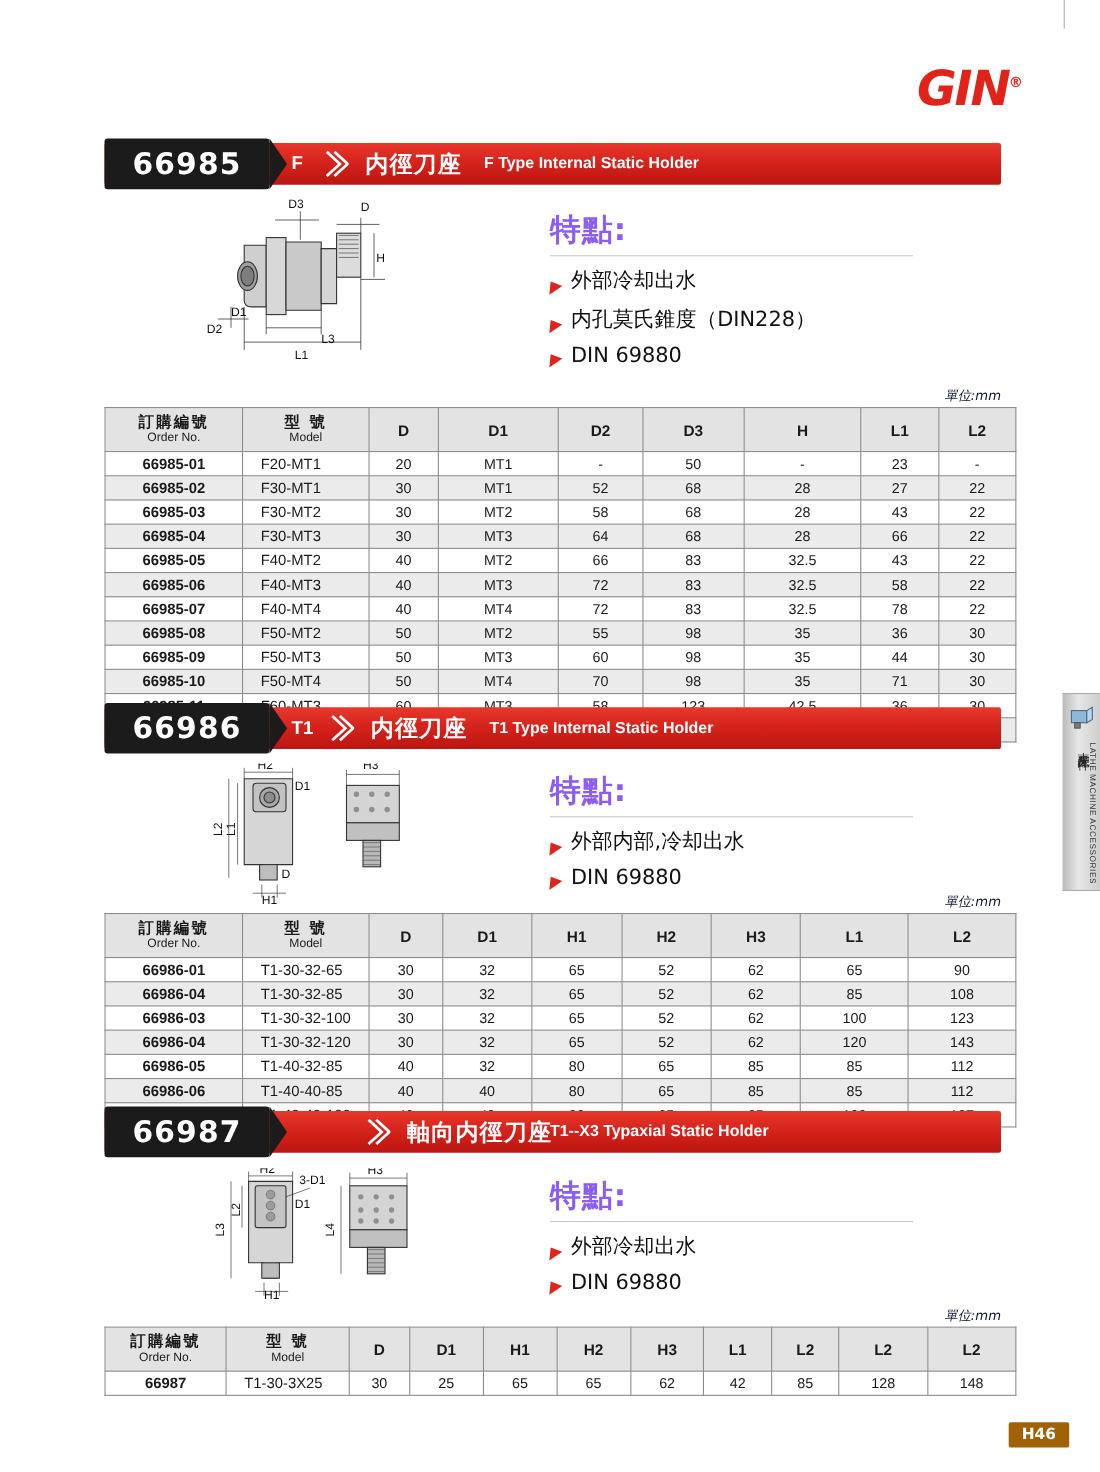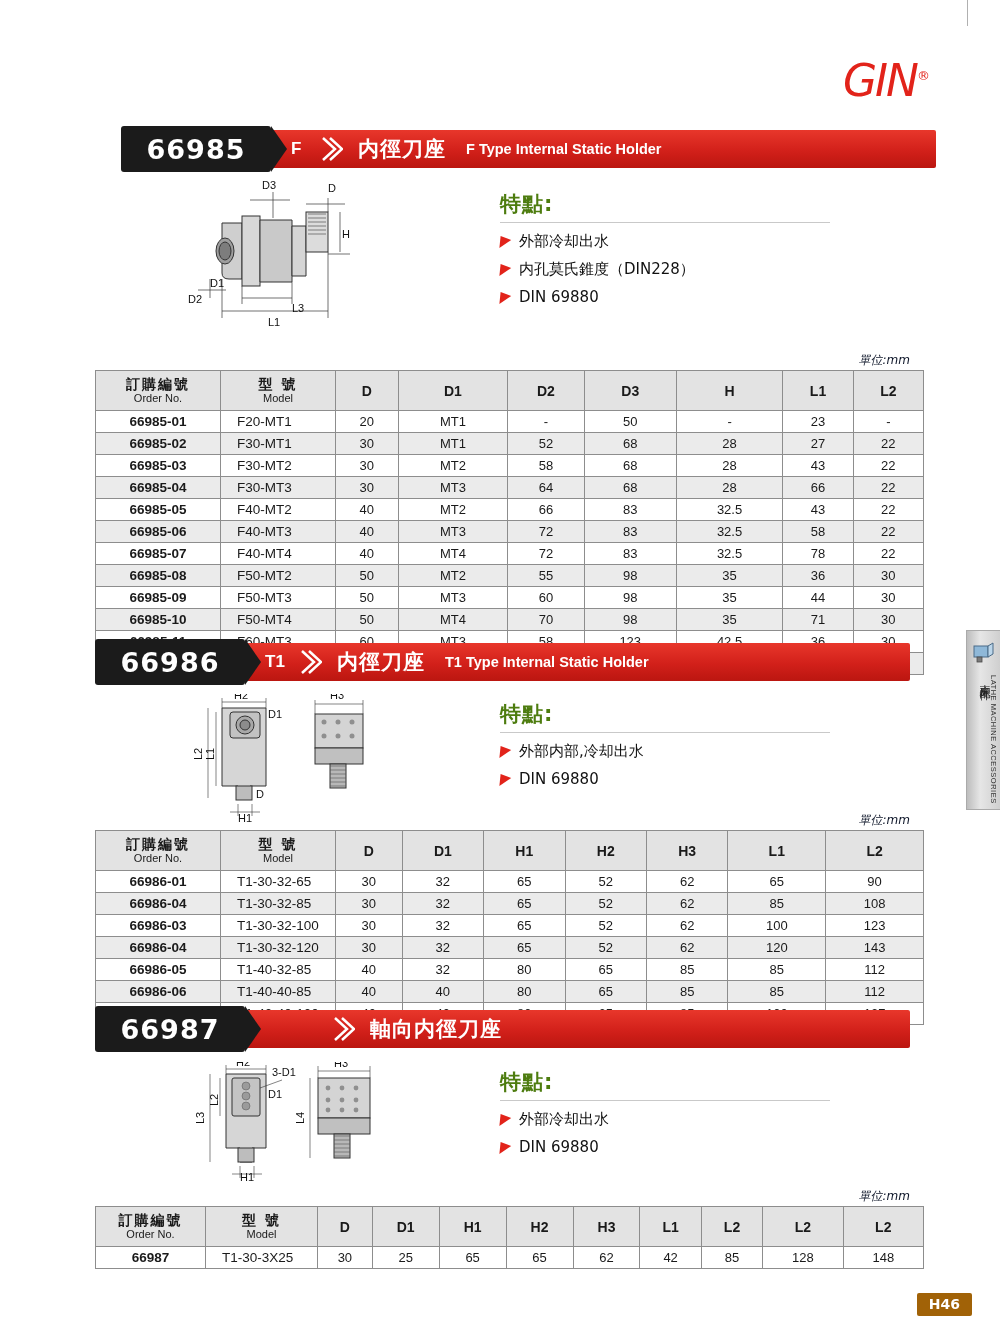--- a/index.html
+++ b/index.html
@@ -17,21 +17,21 @@
 
   
   .corner-tick {
     position: absolute; top: 0; right: 32px; width: 1px; height: 26px;
     background: #b0b0b0;
   }
 
   
   .logo {
     position: absolute; top: 55px; right: 72px;
-    font-size: 44px; font-weight: normal; font-style: italic;
+    font-size: 44px; font-weight: bold; font-style: italic;
     letter-spacing: -2px;
     color: #e2231a;
     font-family: "DejaVu Sans", sans-serif;
   }
   .logo .tm { font-size: 13px; vertical-align: super; font-style: normal; }
 
   
   .bar {
     position: absolute; left: 95px; width: 815px; height: 38px;
   }
@@ -72,28 +72,28 @@
     font-family: "DejaVu Sans", sans-serif;
   }
   .bar .title-en {
     position: absolute; top: 0; height: 38px; display: flex; align-items: center;
     color: #fff; font-size: 14.5px; font-weight: bold;
   }
 
   
   .features { position: absolute; }
   .feat-title {
-    font-size: 21px; font-weight: bold; color: #4d7c0f; letter-spacing: 1px;
+    font-size: 28px; font-weight: bold; color: #8b5cf6; letter-spacing: 1px;
     font-family: "DejaVu Sans", sans-serif;
     border-bottom: 1.5px solid #c9c9c9;
     padding-bottom: 4px; width: 330px;
   }
   .feat-item {
-    display: flex; align-items: flex-start; margin-top: 9px;
-    font-size: 15px; color: #111;
+    display: flex; align-items: flex-end; margin-top: 9px;
+    font-size: 19px; color: #111;
     font-family: "DejaVu Sans", sans-serif;
   }
   .feat-item .tri {
     width: 0; height: 0; margin-right: 8px; margin-top: 4px;
     border-left: 11px solid #e2231a;
     border-top: 4px solid transparent;
     border-bottom: 8px solid transparent;
     transform: skewX(-6deg);
     flex: none;
   }
@@ -170,21 +170,21 @@
 </style>
 </head>
 <body>
 
 <div class="page">
 
   <div class="corner-tick"></div>
 
   <div class="logo"><span>GIN</span><span class="tm">®</span></div>
 
-  <div class="bar" style="top:130px;margin-left:26px;">
+  <div class="bar" style="top:130px;">
     <div class="bar-bg"></div>
     <div class="blackbox">
       <span class="num">66985</span>
     </div>
     <div class="type" style="left:170px;">F</div>
     <div class="chev" style="left:200px;">
       <svg width="22" height="24" viewBox="0 0 22 24">
           <path d="M2 1 L14 12 L2 23" fill="none" stroke="#ffffff" stroke-width="2.5"></path>
           <path d="M9 1 L21 12 L9 23" fill="none" stroke="#ffffff" stroke-width="2.5"></path>
         </svg>
@@ -606,20 +606,21 @@
       <span class="num">66987</span>
     </div>
     <div class="type" style="left:170px;margin-top:47px;">T1-X3</div>
     <div class="chev" style="left:238px;">
       <svg width="22" height="24" viewBox="0 0 22 24">
           <path d="M2 1 L14 12 L2 23" fill="none" stroke="#ffffff" stroke-width="2.5"></path>
           <path d="M9 1 L21 12 L9 23" fill="none" stroke="#ffffff" stroke-width="2.5"></path>
         </svg>
     </div>
     <div class="title-cn" style="left:275px;">軸向内徑刀座</div>
+    <div class="title-en" style="left:405px;">T1--X3 Typaxial Static Holder</div>
   </div>
 
   <div class="draw" style="left:190px; top:1062px;">
     <svg width="240" height="120" viewBox="0 0 240 120">
       <g stroke="#333" fill="none" stroke-width="1">
         <path d="M36 12 L76 12 L76 86 L62 86 L62 100 L50 100 L50 86 L36 86 Z" fill="#d6d6d6"></path>
         <rect x="42" y="16" width="28" height="38" rx="2" fill="#c4c4c4"></rect>
         <g fill="#9b9b9b" stroke="#555" stroke-width=".5">
           <circle cx="56" cy="24" r="4"></circle>
             <circle cx="56" cy="34" r="4"></circle>

